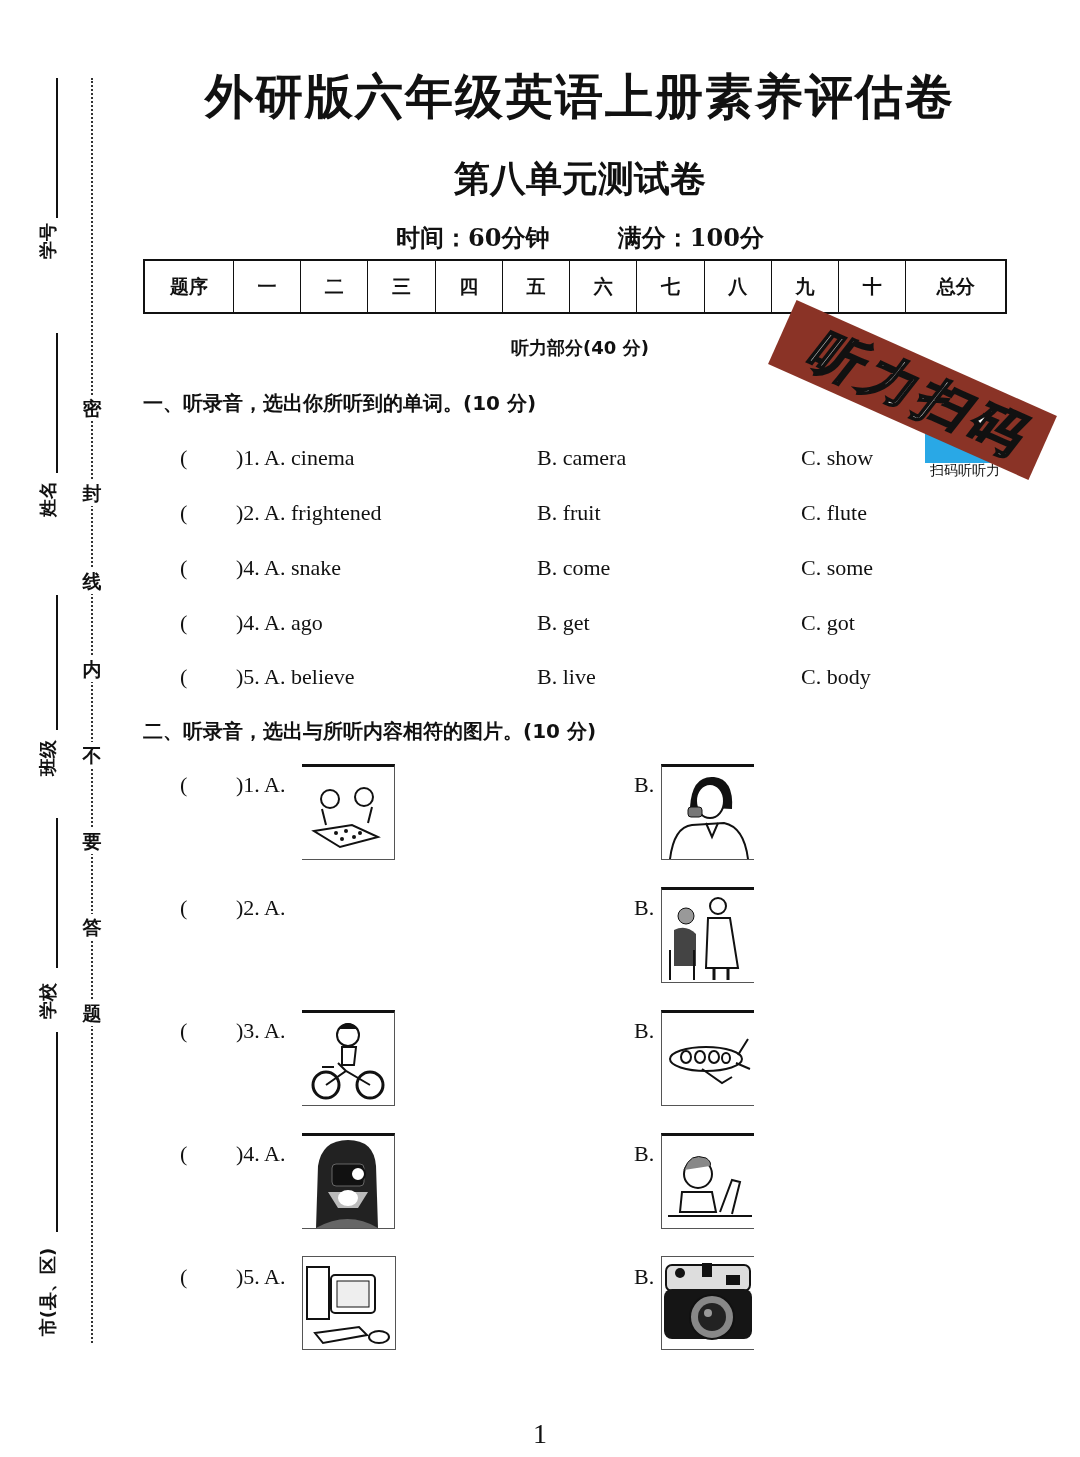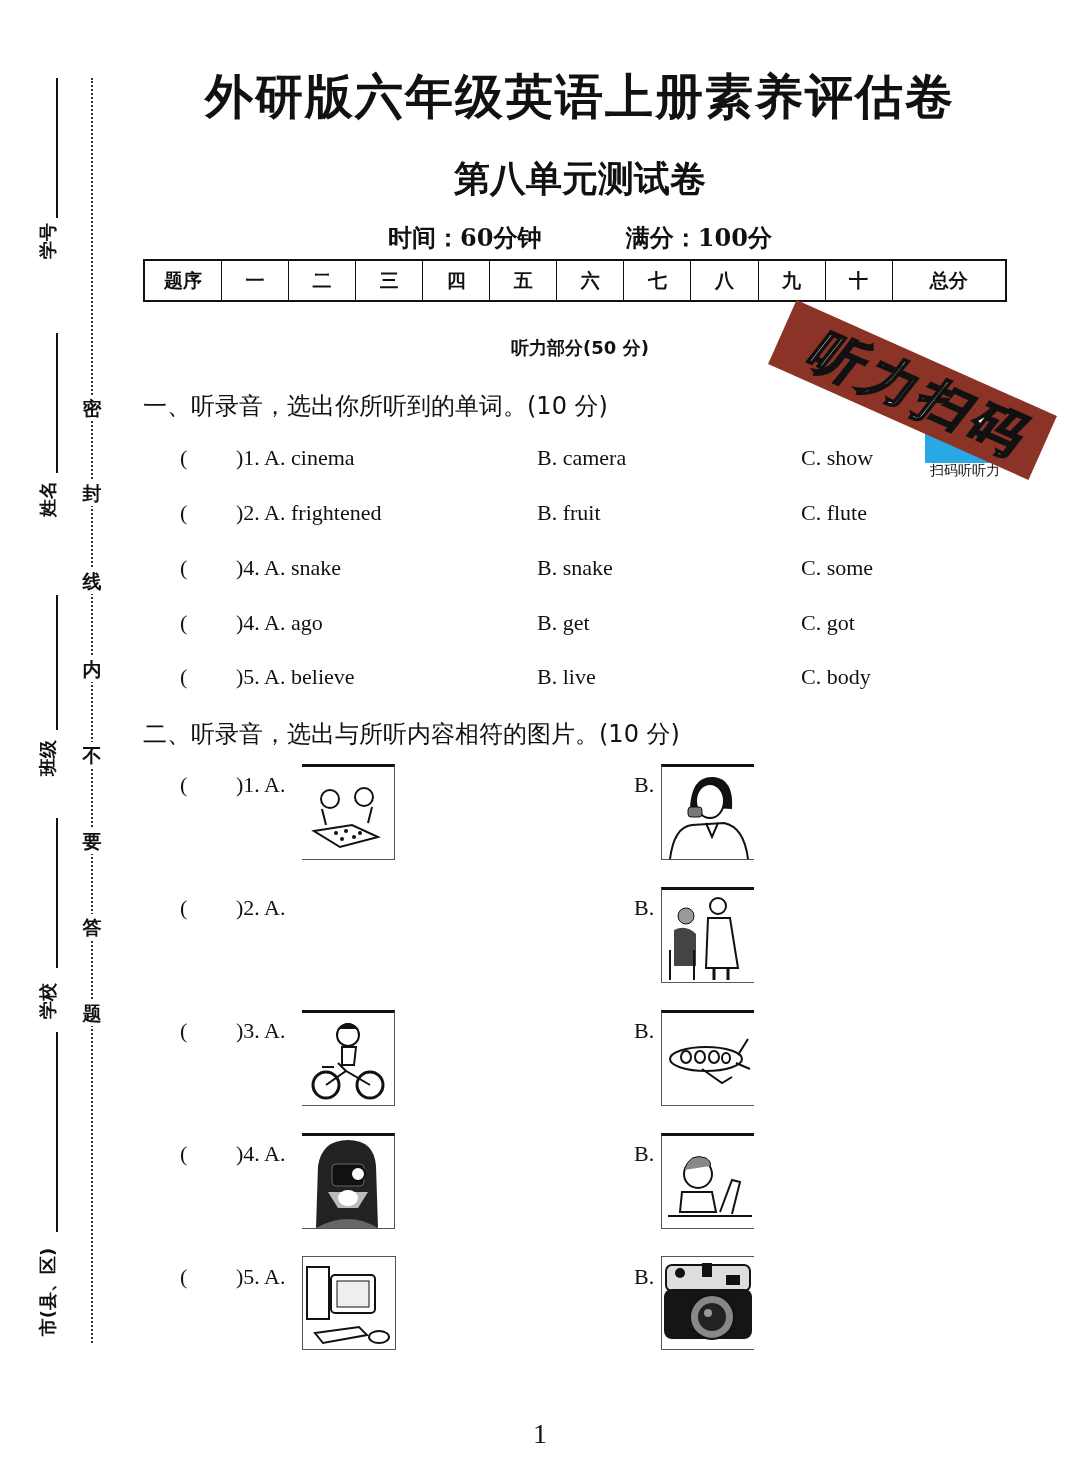--- a/index.html
+++ b/index.html
@@ -8,29 +8,29 @@
 
   
   .bind-line { position:absolute; left:56px; width:2px; background:#111; }
   .bind-label { position:absolute; left:36px; width:24px; font-size:18px; font-weight:bold; transform:rotate(-90deg); transform-origin:center; white-space:nowrap; text-align:center; }
   .dash-line { position:absolute; left:91px; top:78px; height:1265px; width:0; border-left:2px dotted #333; }
   .seal-char { position:absolute; left:81px; width:22px; height:26px; background:#fff; font-size:19px; font-weight:bold; text-align:center; line-height:26px; }
 
   .title { left:140px; width:880px; top:65px; text-align:center; font-size:48px; font-weight:bold; letter-spacing:2px; }
   .subtitle { left:140px; width:880px; top:155px; text-align:center; font-size:36px; font-weight:bold; }
   .meta { left:140px; width:880px; top:222px; text-align:center; font-size:24px; font-weight:bold; font-family:"DejaVu Serif", serif; }
-  .meta span { margin:0 38px; }
+  .meta span { margin:0 30px; }
 
   table.score { position:absolute; left:143px; top:259px; width:864px; border-collapse:collapse; border:2px solid #111; }
-  table.score td { border:1.5px solid #111; height:31px; text-align:center; font-size:19px; font-weight:bold; padding:4px; }
+  table.score td { border:1.5px solid #111; height:31px; text-align:center; font-size:19px; font-weight:bold; padding:10px; }
   table.score td.hdr { width:68px; }
 
   .listen { left:140px; width:880px; top:336px; text-align:center; font-size:18px; font-weight:bold; }
 
-  .section { left:143px; font-size:24px; font-weight:normal; }
+  .section { left:143px; font-size:20px; font-weight:bold; }
 
   .q-row { position:absolute; left:180px; font-family:"Liberation Serif", serif; font-size:22px; height:30px; line-height:30px; }
   .paren-open { position:absolute; left:0; }
   .num { position:absolute; left:56px; white-space:nowrap; }
   .optB { position:absolute; left:357px; white-space:nowrap; }
   .optC { position:absolute; left:621px; white-space:nowrap; }
 
   .pic-row { position:absolute; left:180px; width:620px; height:100px; font-family:"Liberation Serif", serif; font-size:22px; }
   .pic-row .paren-open { top:0; }
   .pic-row .num { top:0; left:56px; }
@@ -92,21 +92,21 @@
     <td>六</td>
     <td>七</td>
     <td>八</td>
     <td>九</td>
     <td>十</td>
     <td>总分</td>
   </tr>
 </tbody>
   </table>
 
-<div class="abs listen">听力部分(50 分)</div>
+<div class="abs listen">听力部分(40 分)</div>
 
 <div class="abs qr"></div>
 <div class="abs qr-caption">扫码听听力</div>
 <div class="abs stamp"></div>
 <div class="abs stamp-text">听力扫码</div>
 
 <div class="abs section" style="top:390px;">一、听录音，选出你所听到的单词。(10 分)</div>
 
 <div class="q-row" style="top:443px;">
   <span class="paren-open">(</span>
@@ -116,21 +116,21 @@
 </div>
 <div class="q-row" style="top:498px;">
   <span class="paren-open">(</span>
   <span class="num">)2. A. frightened</span>
   <span class="optB">B. fruit</span>
   <span class="optC">C. flute</span>
 </div>
 <div class="q-row" style="top:553px;">
   <span class="paren-open">(</span>
   <span class="num">)4. A. snake</span>
-  <span class="optB">B. snake</span>
+  <span class="optB">B. come</span>
   <span class="optC">C. some</span>
 </div>
 <div class="q-row" style="top:608px;">
   <span class="paren-open">(</span>
   <span class="num">)4. A. ago</span>
   <span class="optB">B. get</span>
   <span class="optC">C. got</span>
 </div>
 <div class="q-row" style="top:662px;">
   <span class="paren-open">(</span>

